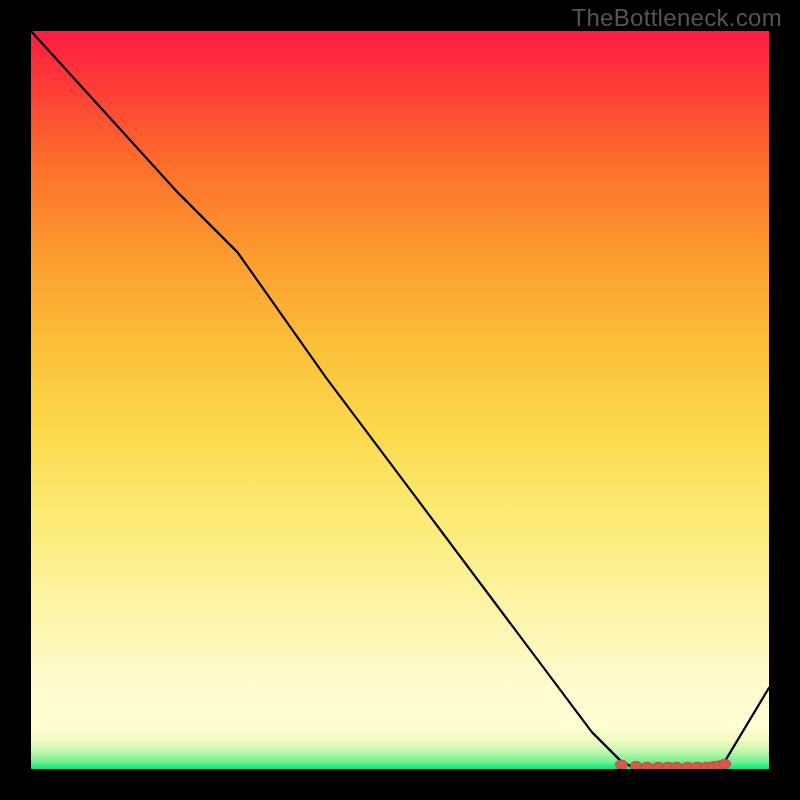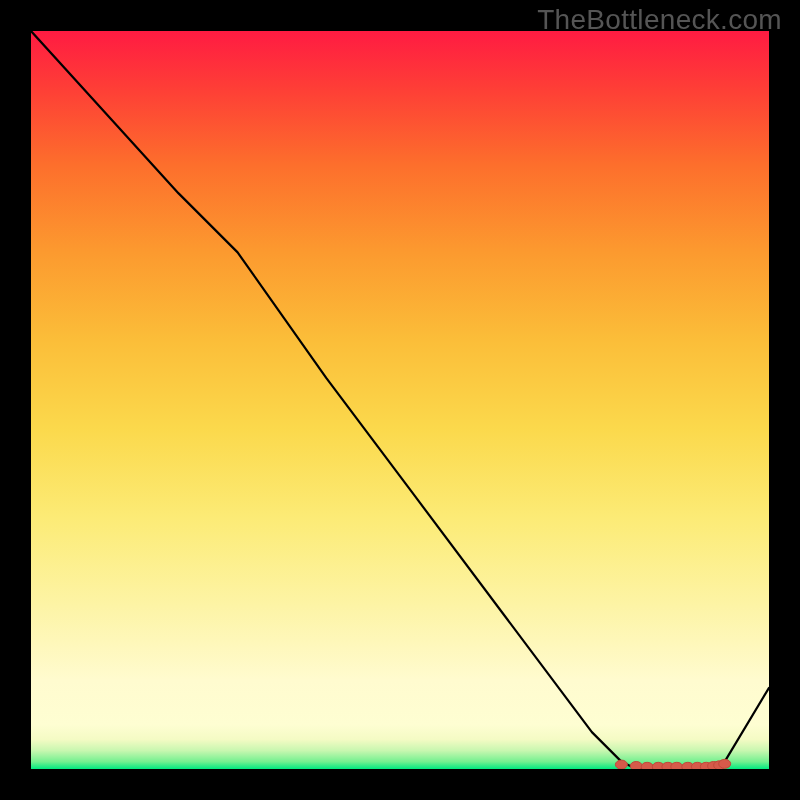--- a/index.html
+++ b/index.html
@@ -15,21 +15,21 @@
     width: 800px;
     height: 800px;
     background: #000;
   }
   .watermark {
     position: absolute;
     top: 4px;
     right: 18px;
     color: #555;
     font-family: Arial, Helvetica, sans-serif;
-    font-size: 28px;
+    font-size: 24px;
     letter-spacing: 0.3px;
     margin-left: 44px;
   }
   .plot {
     position: absolute;
     left: 31px;
     top: 31px;
     width: 738px;
     height: 738px;
     

